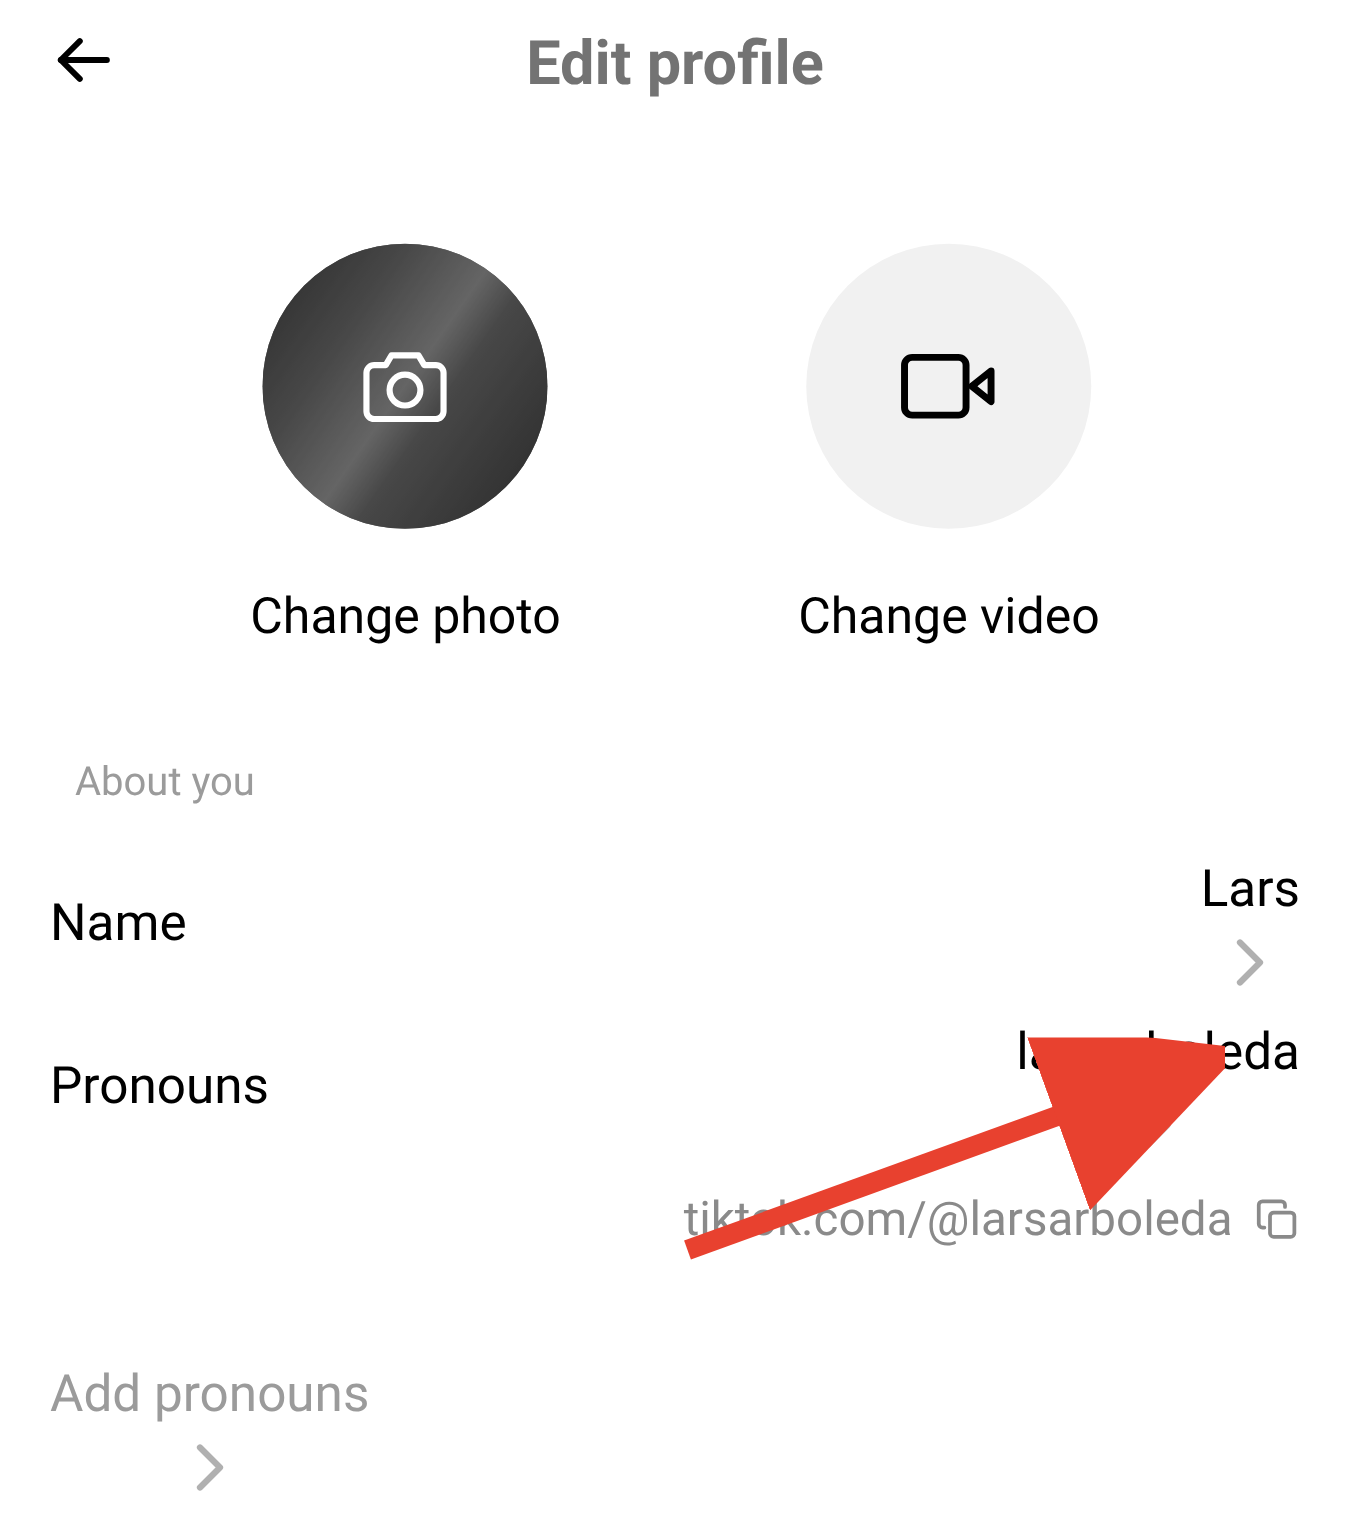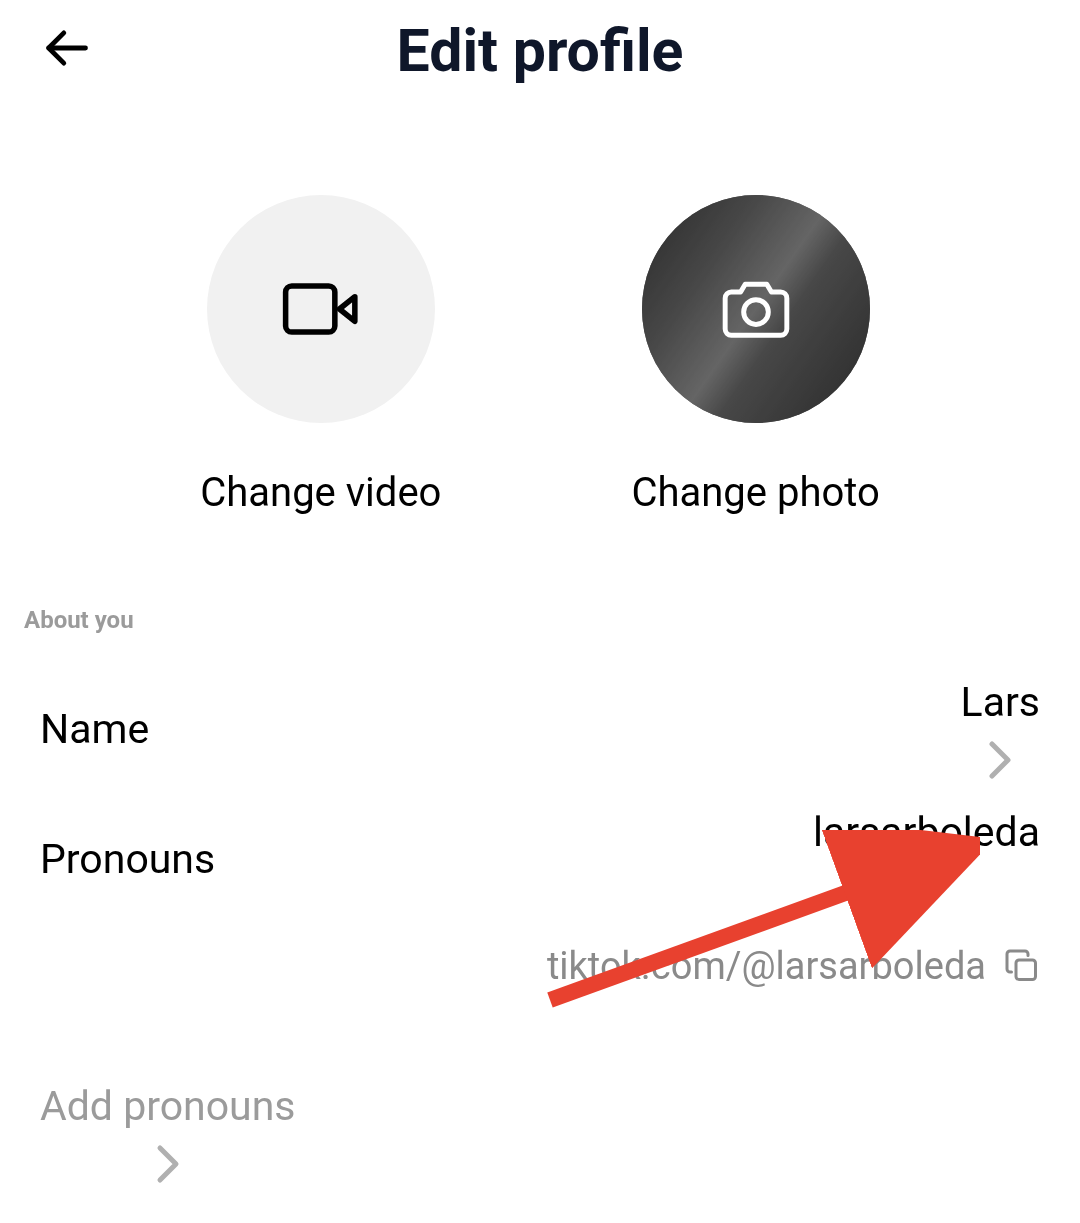--- a/index.html
+++ b/index.html
@@ -21,23 +21,23 @@
       height: 100px;
     }
     .back-btn {
       position: absolute;
       left: 40px;
       cursor: pointer;
     }
     .title {
       flex: 1;
       text-align: center;
-      font-size: 59px;
+      font-size: 49px;
       font-weight: 700;
-      color: #0f172a;
+      color: #737373;
     }
     .media-section {
       display: flex;
       justify-content: center;
       gap: 190px;
       padding-top: 95px;
     }
     .media-item {
       display: flex;
       flex-direction: column;
@@ -76,25 +76,25 @@
       position: relative;
       z-index: 2;
     }
     .media-label {
       margin-top: 46px;
       font-size: 40px;
       color: #000;
       font-weight: 400;
     }
     .section-header {
-      padding: 0 24px;
+      padding: 0 60px;
       margin-top: 90px;
-      font-size: 24px;
+      font-size: 32px;
       color: #9b9b9b;
-      font-weight: 700;
+      font-weight: 400;
     }
     .list-item {
       display: flex;
       align-items: center;
       justify-content: space-between;
       padding: 0 40px;
       height: 130px;
       cursor: pointer;
     }
     .list-item.first {
@@ -156,41 +156,41 @@
   <div class="back-btn">
     <svg width="52" height="52" viewBox="0 0 24 24" fill="none" stroke="#000" stroke-width="2.2" stroke-linecap="round" stroke-linejoin="round">
       <line x1="21" y1="12" x2="4" y2="12"></line>
       <polyline points="11 19 4 12 11 5"></polyline>
     </svg>
   </div>
   <div class="title">Edit profile</div>
 </div>
 
 <div class="media-section">
-  <div class="media-item">
-    <div class="media-circle video-circle">
-      <svg width="80" height="56" viewBox="0 0 26 18" fill="none" stroke="#000" stroke-width="1.8" stroke-linecap="round" stroke-linejoin="round">
-        <rect x="1.5" y="1.5" width="16" height="15" rx="2"></rect>
-        <polygon points="24,5 19,9 24,13"></polygon>
-      </svg>
-    </div>
-    <div class="media-label">Change video</div>
-  </div>
-
   <div class="media-item">
     <div class="media-circle photo-circle">
       <div class="photo-bg"></div>
       <div class="photo-overlay"></div>
       <svg class="camera-icon" width="74" height="64" viewBox="0 0 24 20" fill="none" stroke="#fff" stroke-width="1.6" stroke-linecap="round" stroke-linejoin="round">
         <path d="M22 16.5a2 2 0 0 1-2 2H4a2 2 0 0 1-2-2V6.5a2 2 0 0 1 2-2h3l1.5-2.5h7L17 4.5h3a2 2 0 0 1 2 2z"></path>
         <circle cx="12" cy="11" r="4"></circle>
       </svg>
     </div>
     <div class="media-label">Change photo</div>
   </div>
+
+  <div class="media-item">
+    <div class="media-circle video-circle">
+      <svg width="80" height="56" viewBox="0 0 26 18" fill="none" stroke="#000" stroke-width="1.8" stroke-linecap="round" stroke-linejoin="round">
+        <rect x="1.5" y="1.5" width="16" height="15" rx="2"></rect>
+        <polygon points="24,5 19,9 24,13"></polygon>
+      </svg>
+    </div>
+    <div class="media-label">Change video</div>
+  </div>
 </div>
 
 <div class="section-header">About you</div>
 
 <div class="list-item first">
   <div class="list-label">Name</div>
   <div class="list-right">
     <div class="list-value">Lars</div>
     <svg class="chevron" width="26" height="40" viewBox="0 0 12 20" fill="none" stroke="#b0b0b0" stroke-width="2.5" stroke-linecap="round" stroke-linejoin="round">
       <polyline points="2 2 10 10 2 18"></polyline>

